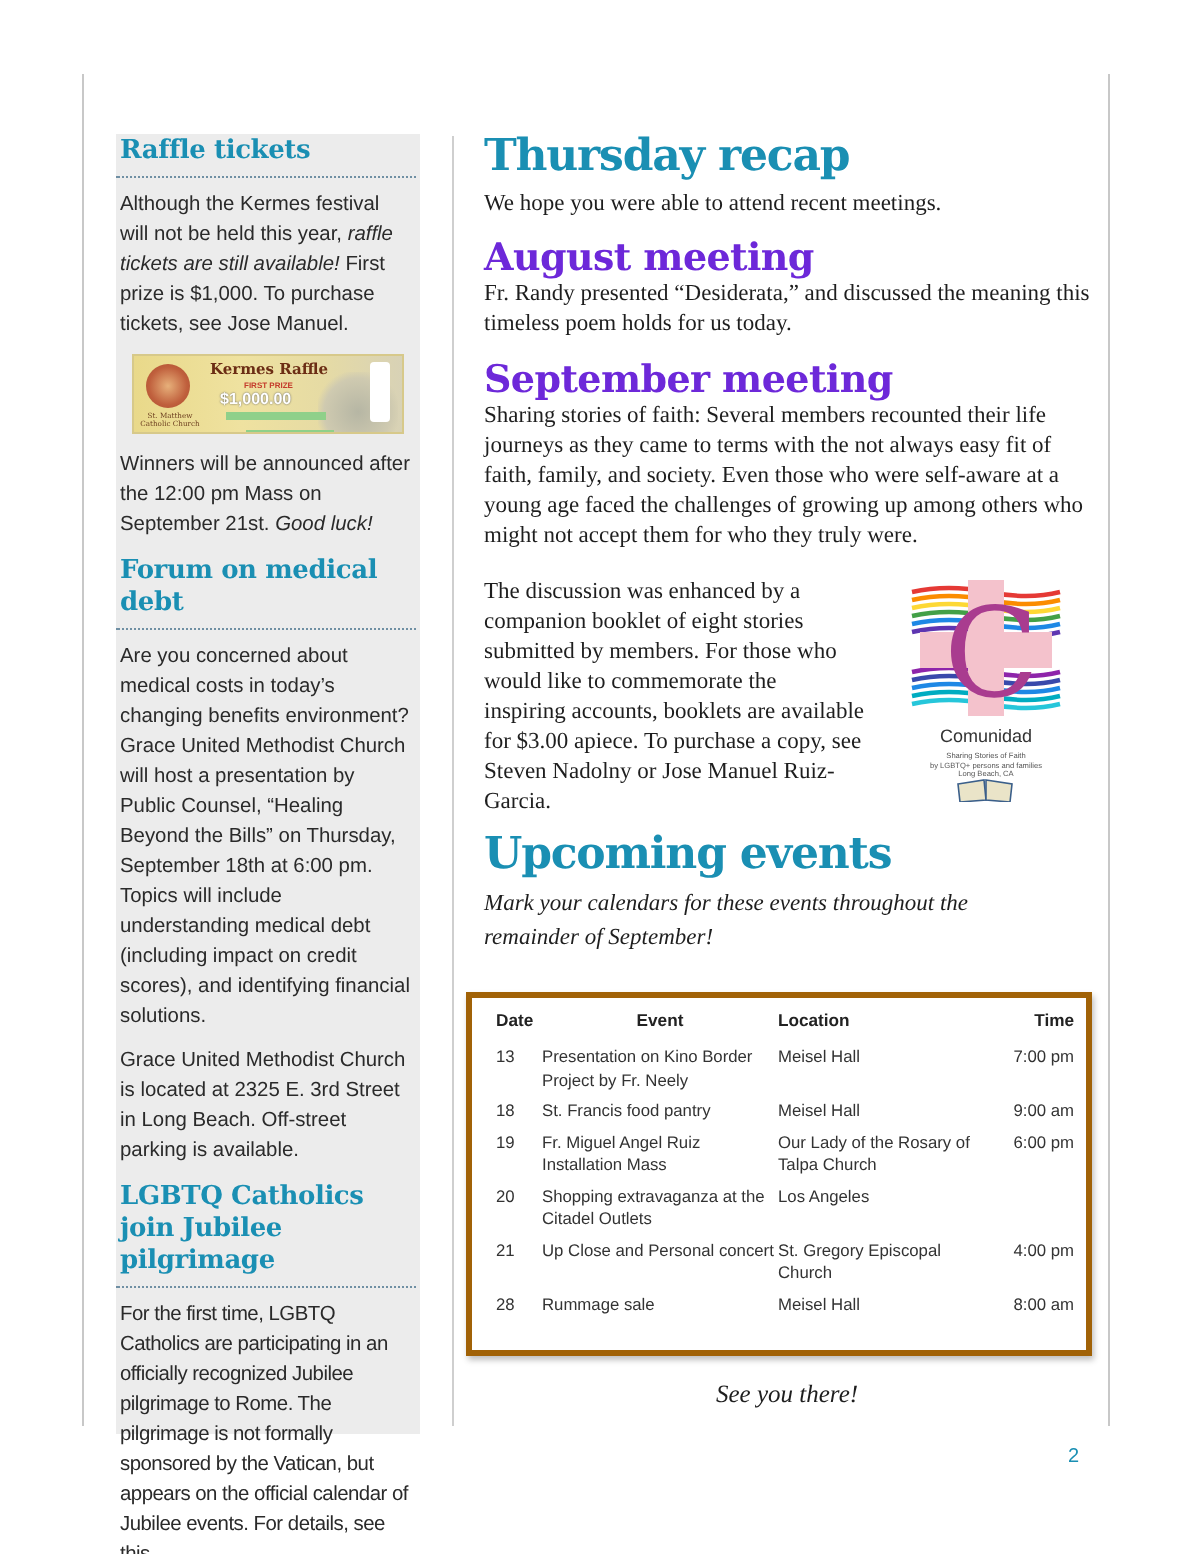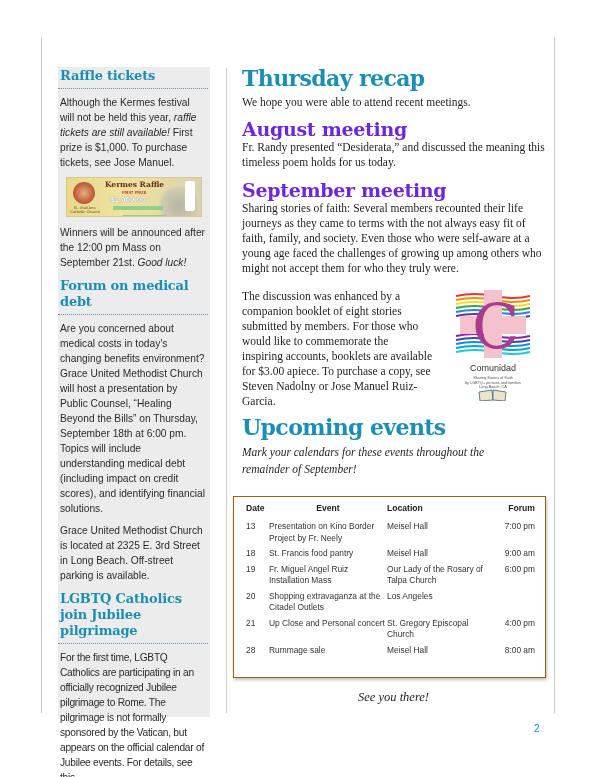--- a/index.html
+++ b/index.html
@@ -35,21 +35,21 @@
   .h2 { font-family: "DejaVu Serif", serif; font-weight: bold; color: #6d28d9; font-size: 19px; line-height: 17px; letter-spacing: -0.3px; }
   .p { font-family: "Liberation Serif", serif; font-size: 11.5px; line-height: 15px; color: #1e1e1e; }
   .p-italic { font-family: "Liberation Serif", serif; font-style: italic; font-size: 11.5px; line-height: 17px; color: #1e1e1e; }
 
   .logo { position: absolute; left: 448px; top: 285px; width: 90px; height: 122px; }
   .logo .stripes { position: absolute; left: 6px; top: 5px; width: 78px; height: 68px; }
   .logo .caption { position: absolute; left: 0; top: 78px; width: 90px; text-align: center; font-size: 9px; color: #333; }
   .logo .sub { position: absolute; left: 0; top: 91px; width: 90px; text-align: center; font-size: 3.8px; line-height: 4.5px; color: #555; }
   .logo .book { position: absolute; left: 30px; top: 104px; width: 30px; height: 12px; }
 
-  .events-box { position: absolute; left: 233px; top: 496px; width: 313px; height: 182px; border: 1px solid #a16207; box-shadow: 1px 2px 3px rgba(0,0,0,0.25); background: #fff; }
+  .events-box { position: absolute; left: 233px; top: 496px; width: 313px; height: 182px; border: 3px solid #a16207; box-shadow: 1px 2px 3px rgba(0,0,0,0.25); background: #fff; }
   .events-table { position: absolute; left: 9px; top: 6px; width: 292px; border-collapse: collapse; font-size: 8.4px; color: #333; }
   .events-table th { font-weight: bold; text-align: left; padding: 0 0 8px 0; color: #222; font-size: 8.6px; }
   .events-table td { vertical-align: top; padding: 0 0 4px 0; line-height: 11.5px; }
   .c-date { width: 26px; padding-left: 3px !important; }
   .c-event { width: 118px; }
   .c-loc { width: 108px; }
   .c-time { text-align: right; }
   th.c-event { text-align: center !important; }
   th.c-time { text-align: right !important; }
 
@@ -142,21 +142,21 @@
   <h1 class="h1" style="position:absolute; left:242px; top:413px;">Upcoming events</h1>
   <p class="p-italic" style="position:absolute; left:242px; top:444px; width:280px;">Mark your calendars for these events throughout the remainder of September!</p>
 
   <div class="events-box">
     <table class="events-table">
       <thead>
         <tr>
           <th class="c-date">Date</th>
           <th class="c-event">Event</th>
           <th class="c-loc">Location</th>
-          <th class="c-time">Forum</th>
+          <th class="c-time">Time</th>
         </tr>
       </thead>
       <tbody>
         <tr>
           <td class="c-date">13</td>
           <td class="c-event">Presentation on Kino Border Project by Fr. Neely</td>
           <td class="c-loc">Meisel Hall</td>
           <td class="c-time">7:00 pm</td>
         </tr>
         <tr>

